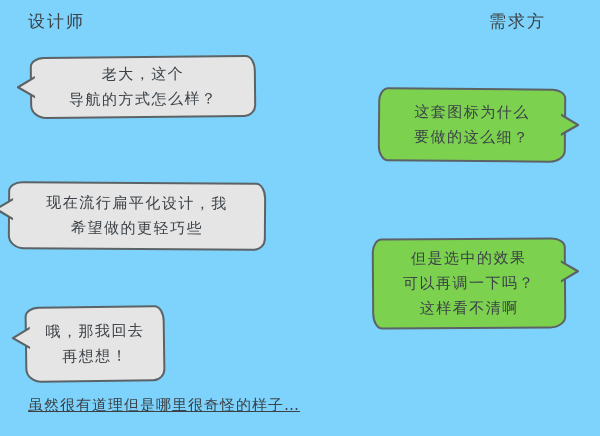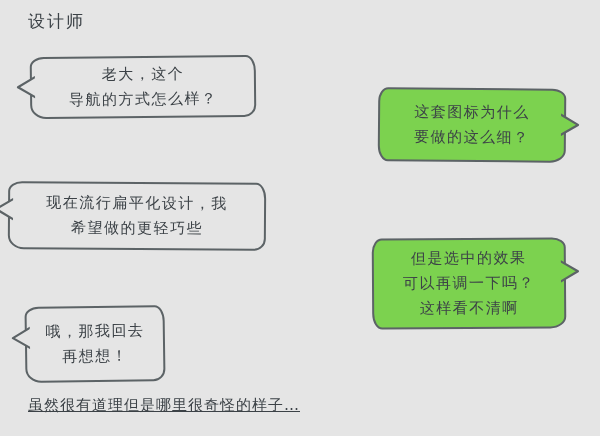--- a/index.html
+++ b/index.html
@@ -3,21 +3,21 @@
 <meta charset="utf-8">
 <style>
   * { margin: 0; padding: 0; box-sizing: border-box; }
   html, body { background: #ffffff; }
   body { font-family: "DejaVu Sans", sans-serif; }
 
   .stage {
     position: relative;
     width: 600px;
     height: 436px;
-    background: #e5e5e5;
+    background: #7dd3fc;
     overflow: hidden;
   }
 
   .role-label {
     position: absolute;
     font-size: 17px;
     letter-spacing: 2px;
     color: var(--text, #33383c);
   }
 
@@ -72,20 +72,21 @@
     text-decoration: underline;
   }
 </style>
 </head>
 <body>
 
 <div class="stage">
 
   <div class="role-label" style="left:28px; top:10px;">设计师</div>
 
+  <div class="role-label" style="left:489px; top:10px;">需求方</div>
 
   <div class="bubble designer b1">
     <svg class="tail tail-left" style="top:16px;" viewBox="0 0 20 24" aria-hidden="true">
       <polygon class="tail-fill" points="20,2 3,12 20,22"></polygon>
       <path class="tail-stroke" d="M20 2 L3 12 L20 22"></path>
     </svg>
     <span class="bubble-text">老大，这个
 导航的方式怎么样？</span>
   </div>
 

